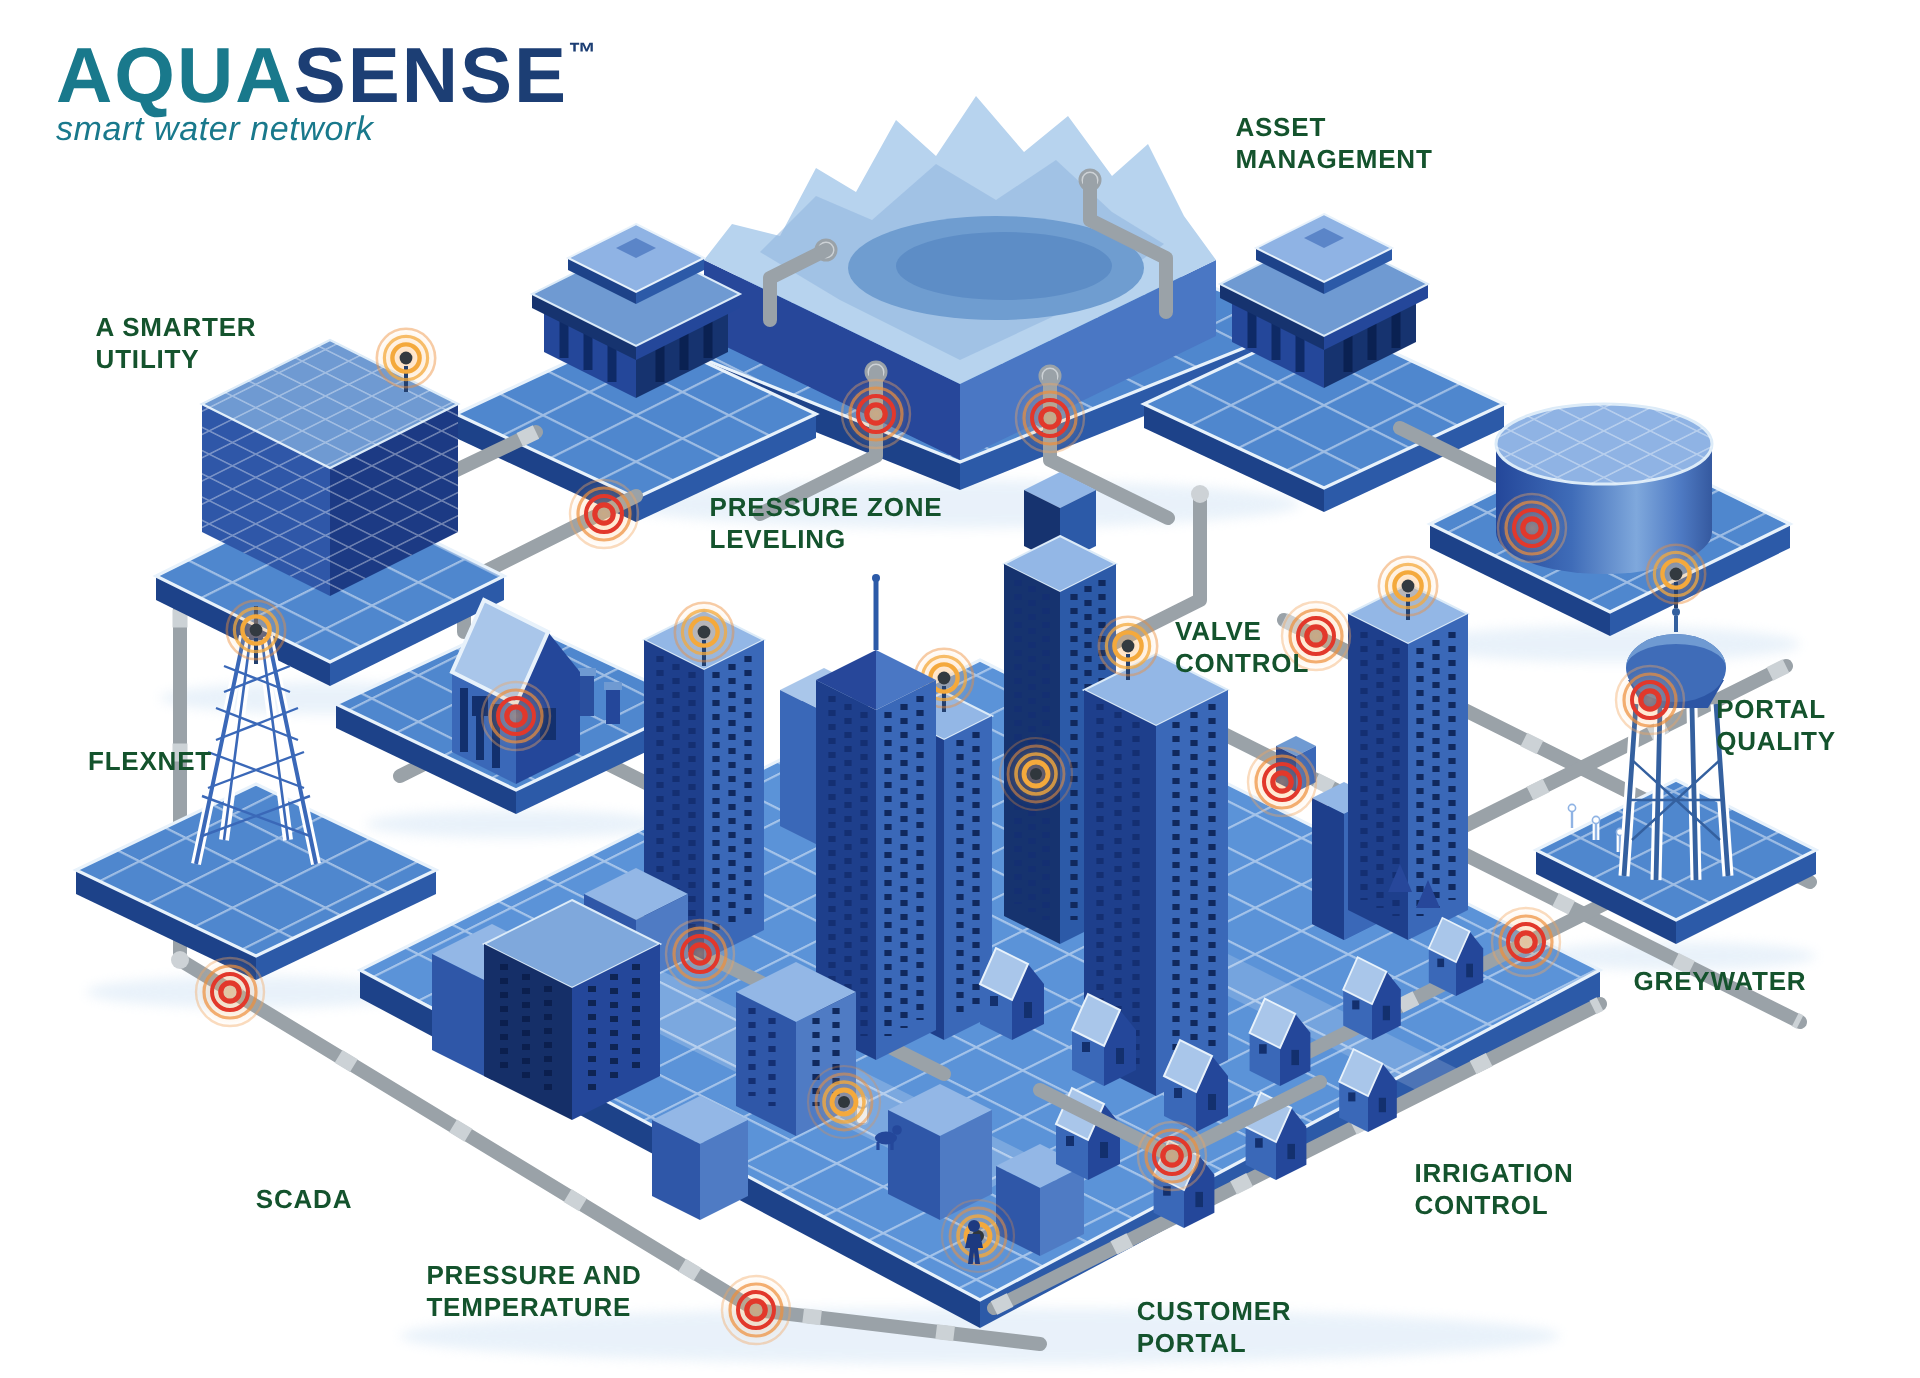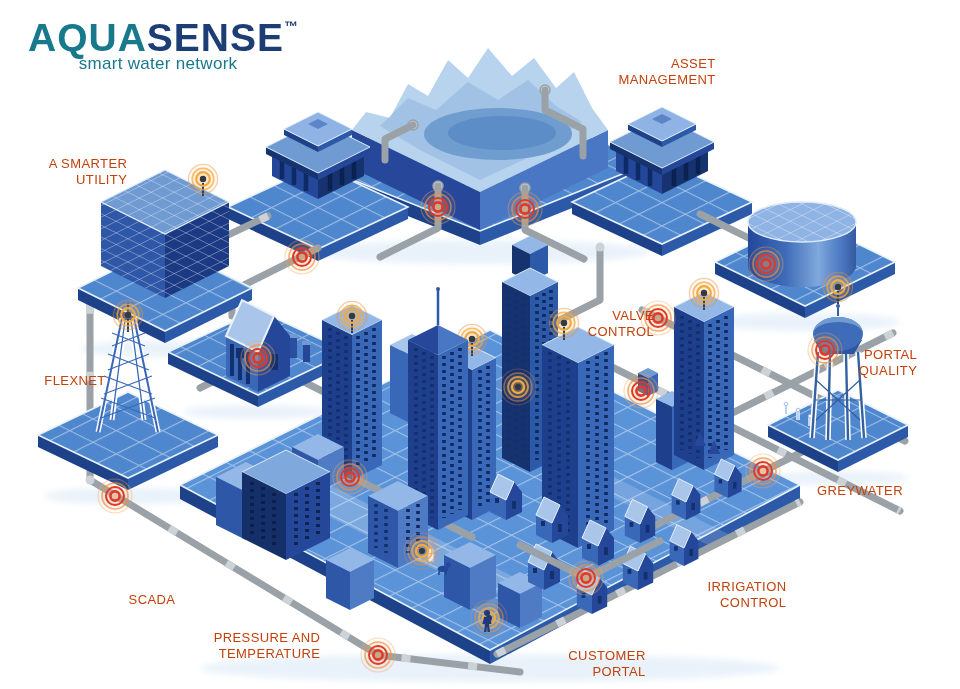--- a/index.html
+++ b/index.html
@@ -1,24 +1,24 @@
 <!DOCTYPE html>
 <html><head>
 <meta charset="utf-8">
 <style>
   html,body{margin:0;padding:0;background:#fff;font-family:"Liberation Sans",sans-serif;}
   .stage{position:relative;width:960px;height:689px;overflow:hidden;background:#fff;}
   .stage svg{position:absolute;left:0;top:0;}
-  .lbl{position:absolute;transform:translate(-50%,-50%);color:#c2410c;font-weight:normal;
-       font-size:13px;line-height:16px;letter-spacing:.4px;text-align:right;white-space:pre-line;}
+  .lbl{position:absolute;transform:translate(-50%,-50%);color:#14532d;font-weight:bold;
+       font-size:13px;line-height:16px;letter-spacing:.4px;text-align:left;white-space:pre-line;}
   .logo{position:absolute;left:28px;top:4px;}
   .brand{font-size:39px;font-weight:bold;letter-spacing:1px;color:#1c3e74;line-height:44px;}
   .brand .aqua{color:#19798c;}
   .brand .tm{font-size:14px;vertical-align:20px;letter-spacing:0;}
-  .tagline{font-size:17px;color:#19798c;text-align:center;margin-top:-6px;padding-right:10px;letter-spacing:.3px;}
+  .tagline{font-size:17px;color:#19798c;text-align:left;margin-top:-6px;padding-right:10px;letter-spacing:.3px;font-style:italic;}
   .pipe{stroke:#9aa2a8;stroke-width:7;fill:none;stroke-linecap:round;stroke-linejoin:round;}
   .pj{stroke:#ccd2d6;stroke-width:7.5;fill:none;stroke-dasharray:9 58;stroke-linecap:butt;}
   .grid{fill:none;stroke:#e8f2fb;stroke-width:1.6;}
   .winL{stroke:#142f72;stroke-width:3.6;stroke-dasharray:3 4;fill:none;}
   .winR{stroke:#10295e;stroke-width:3.6;stroke-dasharray:3 4;fill:none;}
 </style>
 </head>
 <body>
 
 <div class="stage">
@@ -452,20 +452,22 @@
 
 <div class="logo">
   <div class="brand"><span class="aqua">AQUA</span><span class="sense">SENSE</span><span class="tm">™</span></div>
   <div class="tagline">smart water network</div>
 </div>
 
 <div class="lbl" style="left:667px;top:72px">ASSET
 MANAGEMENT</div>
 <div class="lbl" style="left:88px;top:172px">A SMARTER
 UTILITY</div>
+<div class="lbl" style="left:413px;top:262px">PRESSURE ZONE
+LEVELING</div>
 <div class="lbl" style="left:621px;top:324px">VALVE
 CONTROL</div>
 <div class="lbl" style="left:888px;top:363px">PORTAL
 QUALITY</div>
 <div class="lbl" style="left:75px;top:381px">FLEXNET</div>
 <div class="lbl" style="left:860px;top:491px">GREYWATER</div>
 <div class="lbl" style="left:152px;top:600px">SCADA</div>
 <div class="lbl" style="left:747px;top:595px">IRRIGATION
 CONTROL</div>
 <div class="lbl" style="left:267px;top:646px">PRESSURE AND

